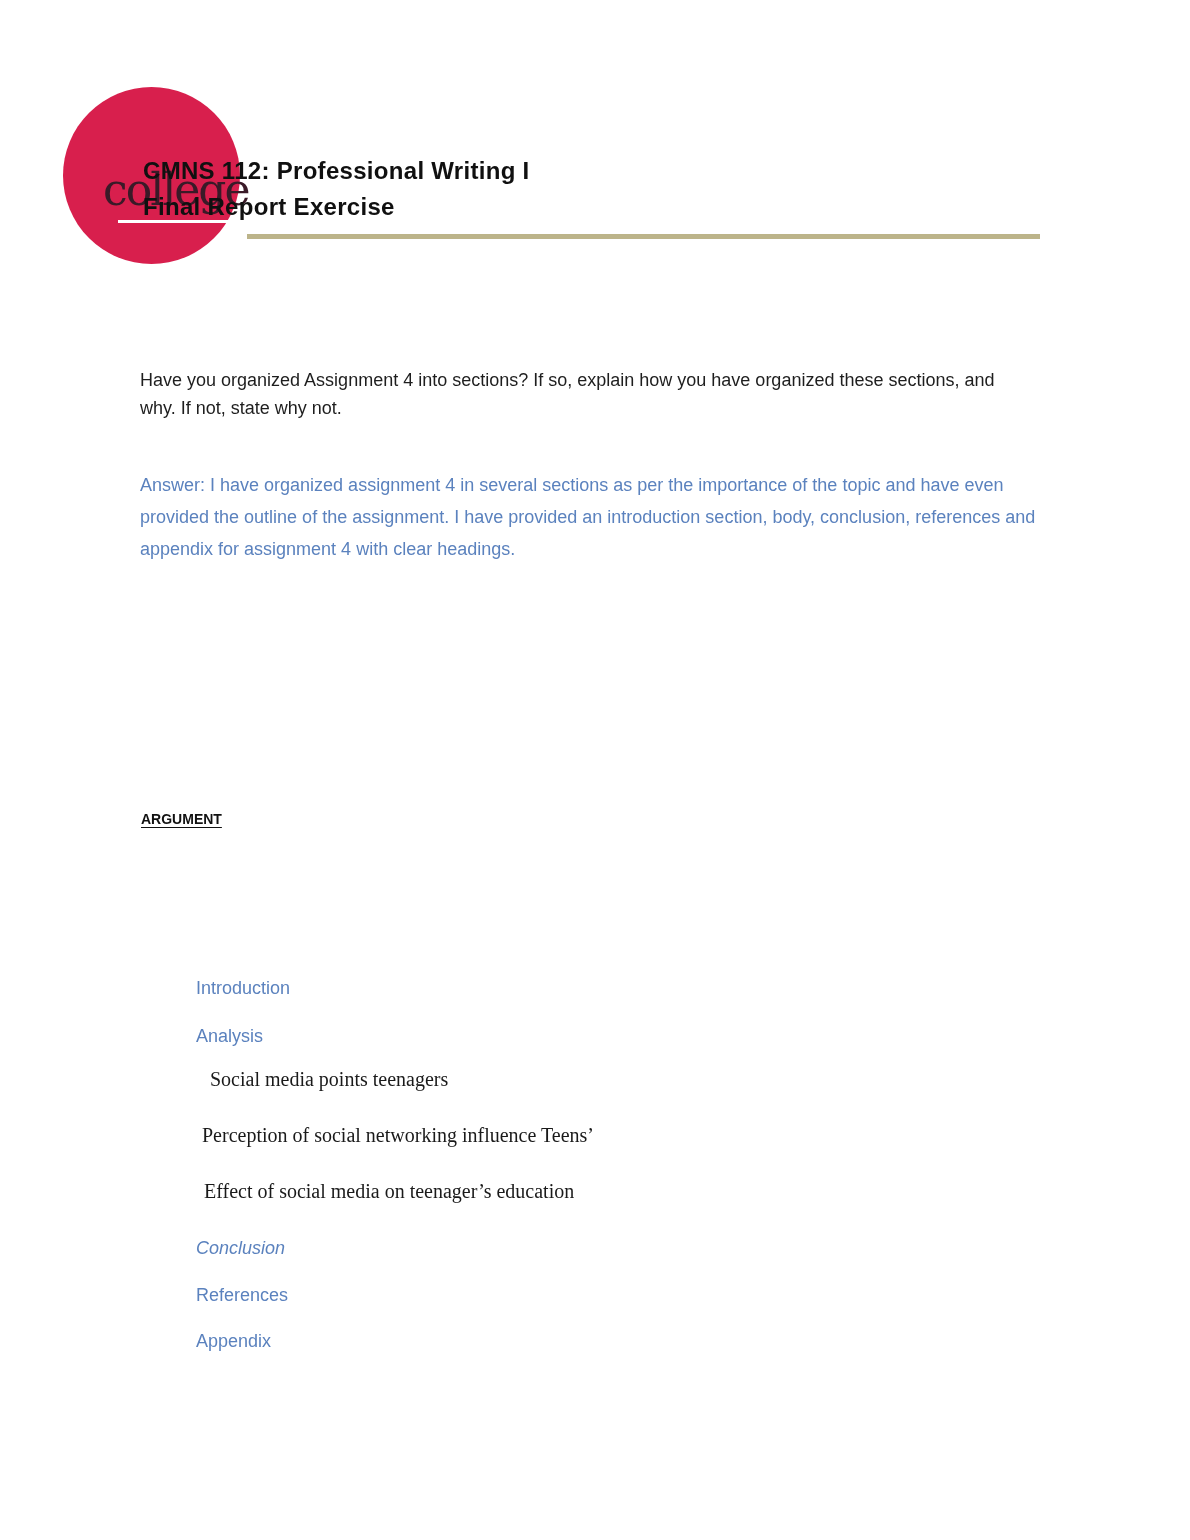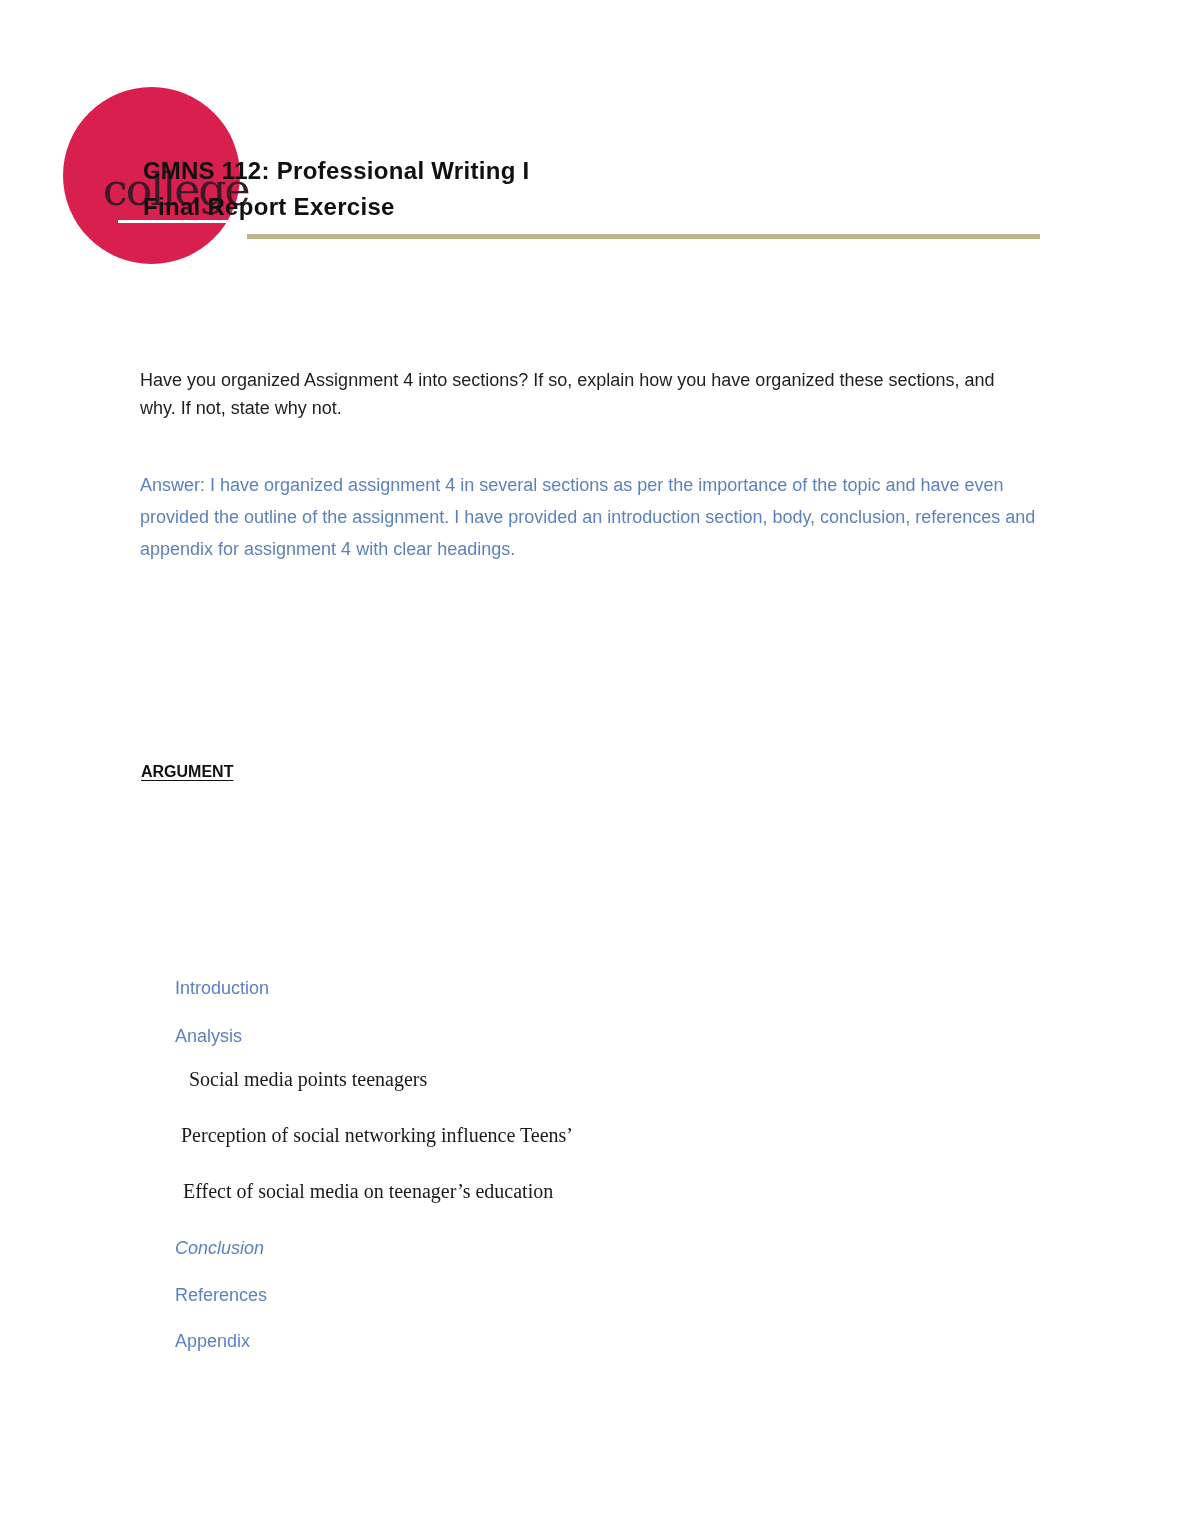--- a/index.html
+++ b/index.html
@@ -50,35 +50,35 @@
   .question-1{
     position:absolute;left:140px;top:366px;width:885px;
     font-size:18px;line-height:28px;color:#1e1e1e;
   }
   .answer-1{
     position:absolute;left:140px;top:469px;width:905px;
     font-size:18px;line-height:32px;color:#5b82be;
   }
   
   .argument-heading{
-    position:absolute;left:141px;top:763px;
-    font-size:16px;font-weight:bold;color:#111111;
+    position:absolute;left:141px;top:811px;
+    font-size:14px;font-weight:bold;color:#111111;
     text-decoration:underline;text-underline-offset:3px;
     white-space:nowrap;
   }
   .question-2{
     position:absolute;left:140px;top:843px;width:900px;
     font-size:18px;color:#1e1e1e;white-space:nowrap;
   }
   .answer-2{
     position:absolute;left:175px;top:900px;width:875px;
     font-size:18px;line-height:31px;color:#5b82be;
   }
   .outline-item{
-    position:absolute;white-space:nowrap;
+    position:absolute;white-space:nowrap;margin-left:21px;
   }
   .outline-blue{
     font-size:18px;color:#5b82be;
     font-family:"Liberation Sans", sans-serif;
   }
   .outline-serif{
     font-size:20px;color:#1a1a1a;
     font-family:"Liberation Serif", serif;
   }
   .oi-0{left:175px;top:978px;}

